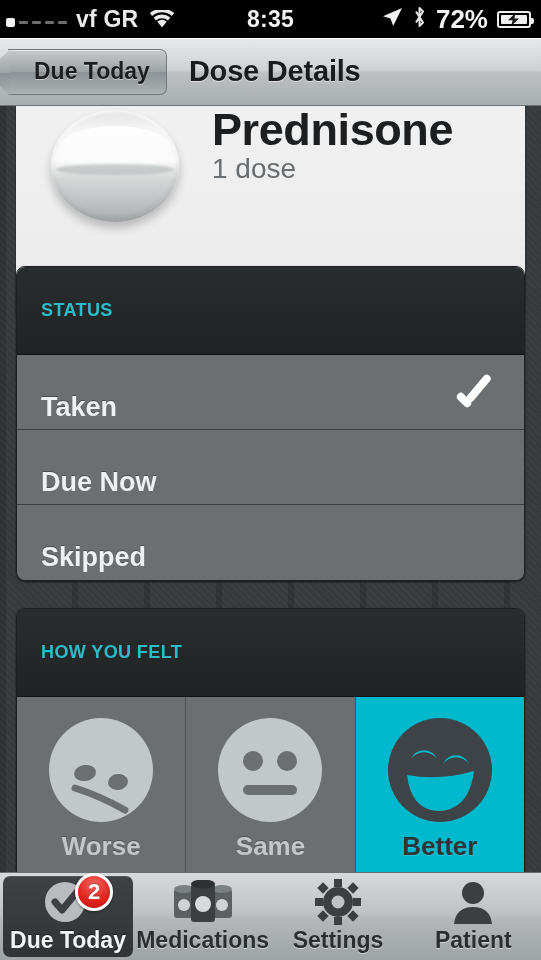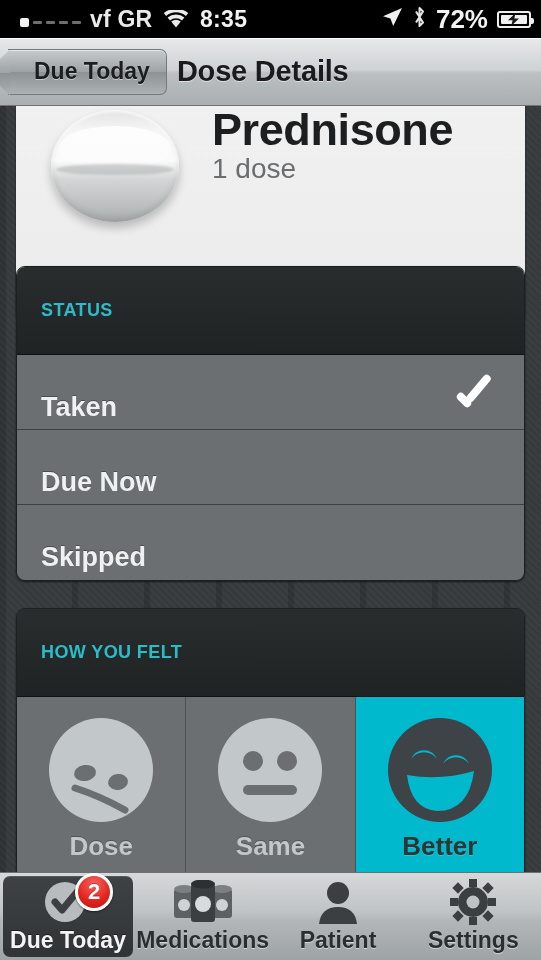--- a/index.html
+++ b/index.html
@@ -10,28 +10,28 @@
     -webkit-font-smoothing:antialiased;
   }
   #screen { position:relative; width:541px; height:960px; overflow:hidden; }
 
   
   .statusbar{
     position:absolute; top:0; left:0; width:541px; height:38px;
     background:#000; color:#e9e9e9;
     display:flex; align-items:center;
   }
-  .sb-left{ display:flex; align-items:center; gap:9px; padding-left:20px; width:200px;}
+  .sb-left{ display:flex; align-items:center; gap:9px; padding-left:6px; width:200px;}
   .sig{ display:flex; align-items:flex-end; gap:4px; height:16px;}
   .sig i{ display:block; width:9px; height:9px; border-radius:2px; background:#6d6d6d;}
   .sig i.on{ background:#f2f2f2; }
   .sig i.dash{ height:3px; border-radius:1px; margin-bottom:3px;}
   .carrier{ font-size:23px; font-weight:bold; letter-spacing:.2px; color:#eaeaea;}
   .wifi{ position:relative; width:26px; height:19px; margin-left:2px;}
-  .sb-center{ flex:1; text-align:left; font-size:23px; font-weight:bold; color:#f2f2f2; letter-spacing:.3px;}
+  .sb-center{ flex:1; text-align:center; font-size:23px; font-weight:bold; color:#f2f2f2; letter-spacing:.3px;}
   .sb-right{ width:200px; display:flex; align-items:center; justify-content:flex-end; gap:9px; padding-right:10px;}
   .pct{ font-size:26px; font-weight:bold; color:#f2f2f2;}
   .batt{ position:relative; width:34px; height:17px; border:2px solid #eee; border-radius:3px;}
   .batt:after{ content:""; position:absolute; right:-5px; top:5px; width:3px; height:6px; background:#eee; border-radius:0 2px 2px 0;}
   .batt .fill{ position:absolute; inset:2px; background:#f0f0f0; border-radius:1px;}
 
   
   .navbar{
     position:absolute; top:38px; left:0; width:541px; height:68px;
     background:linear-gradient(to bottom,#e7e9ea 0%,#cfd2d4 48%,#bcc0c2 52%,#a9aeb1 100%);
@@ -62,21 +62,21 @@
     clip-path:polygon(0 0,100% 0,100% 100%,0 100%);
     z-index:-1;
   }
   .backbtn .arrowcap{
     position:absolute; left:-22px; top:0; width:24px; height:46px;
     background:linear-gradient(to bottom,#c6cacc 0%,#9ea3a6 50%,#8c9295 51%,#adb2b5 100%);
     clip-path:polygon(100% 0,100% 100%,0 50%);
     border-left:none;
   }
   .navtitle{
-    flex:1; text-align:left; padding-left:10px;
+    flex:1; text-align:left; padding-left:22px;
     font-size:29px; font-weight:bold; color:#191b1c;
     text-shadow:0 1px 0 rgba(255,255,255,.55);
     letter-spacing:-.2px;
   }
 
   
   .content{
     position:absolute; top:106px; left:0; width:541px; bottom:88px;
     background:
       repeating-linear-gradient(45deg, rgba(255,255,255,.022) 0 2px, rgba(0,0,0,0) 2px 5px),
@@ -290,21 +290,21 @@
 
         <div class="mood">
           <span class="face">
             <svg width="118" height="118" viewBox="0 0 118 118">
               <circle cx="59" cy="59" r="52" fill="#c2c7ca"></circle>
               <ellipse cx="43" cy="62" rx="11" ry="8" fill="#6b6f72" transform="rotate(-8 43 62)"></ellipse>
               <ellipse cx="76" cy="71" rx="10" ry="8" fill="#6b6f72" transform="rotate(-8 76 71)"></ellipse>
               <path d="M33 77 Q58 85 83 99" stroke="#6b6f72" stroke-width="7" fill="none" stroke-linecap="round"></path>
             </svg>
           </span>
-          <span class="mlabel">Dose</span>
+          <span class="mlabel">Worse</span>
         </div>
 
         <div class="mood">
           <span class="face">
             <svg width="118" height="118" viewBox="0 0 118 118">
               <circle cx="59" cy="59" r="52" fill="#c2c7ca"></circle>
               <circle cx="42" cy="50" r="10" fill="#6b6f72"></circle>
               <circle cx="76" cy="50" r="10" fill="#6b6f72"></circle>
               <rect x="32" y="74" width="54" height="10" rx="5" fill="#6b6f72"></rect>
             </svg>
@@ -358,43 +358,43 @@
             <ellipse cx="31" cy="4" rx="12" ry="4.5" fill="#2c3032"></ellipse>
             <circle cx="31" cy="24" r="8" fill="#d7dbdd"></circle>
           </g>
         </svg>
       </span>
       <span class="tlabel">Medications</span>
     </div>
 
     <div class="tab">
       <span class="ticon">
-        <svg width="46" height="44" viewBox="0 0 46 44">
-          <circle cx="23" cy="13" r="11" fill="#3b3f41"></circle>
-          <path d="M4 44 Q6 27 23 27 Q40 27 42 44 Z" fill="#3b3f41"></path>
-        </svg>
-      </span>
-      <span class="tlabel">Patient</span>
-    </div>
-
-    <div class="tab">
-      <span class="ticon">
         <svg width="46" height="46" viewBox="0 0 46 46">
           <g fill="#3b3f41">
             <circle cx="23" cy="23" r="15"></circle>
             <rect x="19" y="0" width="8" height="8"></rect>
               <rect x="19" y="38" width="8" height="8"></rect>
             <rect x="0" y="19" width="8" height="8"></rect>
               <rect x="38" y="19" width="8" height="8"></rect>
             <rect x="4" y="5" width="8" height="8" transform="rotate(-45 8 9)"></rect>
             <rect x="34" y="5" width="8" height="8" transform="rotate(45 38 9)"></rect>
             <rect x="4" y="33" width="8" height="8" transform="rotate(45 8 37)"></rect>
             <rect x="34" y="33" width="8" height="8" transform="rotate(-45 38 37)"></rect>
           </g>
           <circle cx="23" cy="23" r="6.5" fill="#bfc3c5"></circle>
         </svg>
       </span>
       <span class="tlabel">Settings</span>
     </div>
 
+    <div class="tab">
+      <span class="ticon">
+        <svg width="46" height="44" viewBox="0 0 46 44">
+          <circle cx="23" cy="13" r="11" fill="#3b3f41"></circle>
+          <path d="M4 44 Q6 27 23 27 Q40 27 42 44 Z" fill="#3b3f41"></path>
+        </svg>
+      </span>
+      <span class="tlabel">Patient</span>
+    </div>
+
   </div>
 
 </div>
 
 </body></html>

